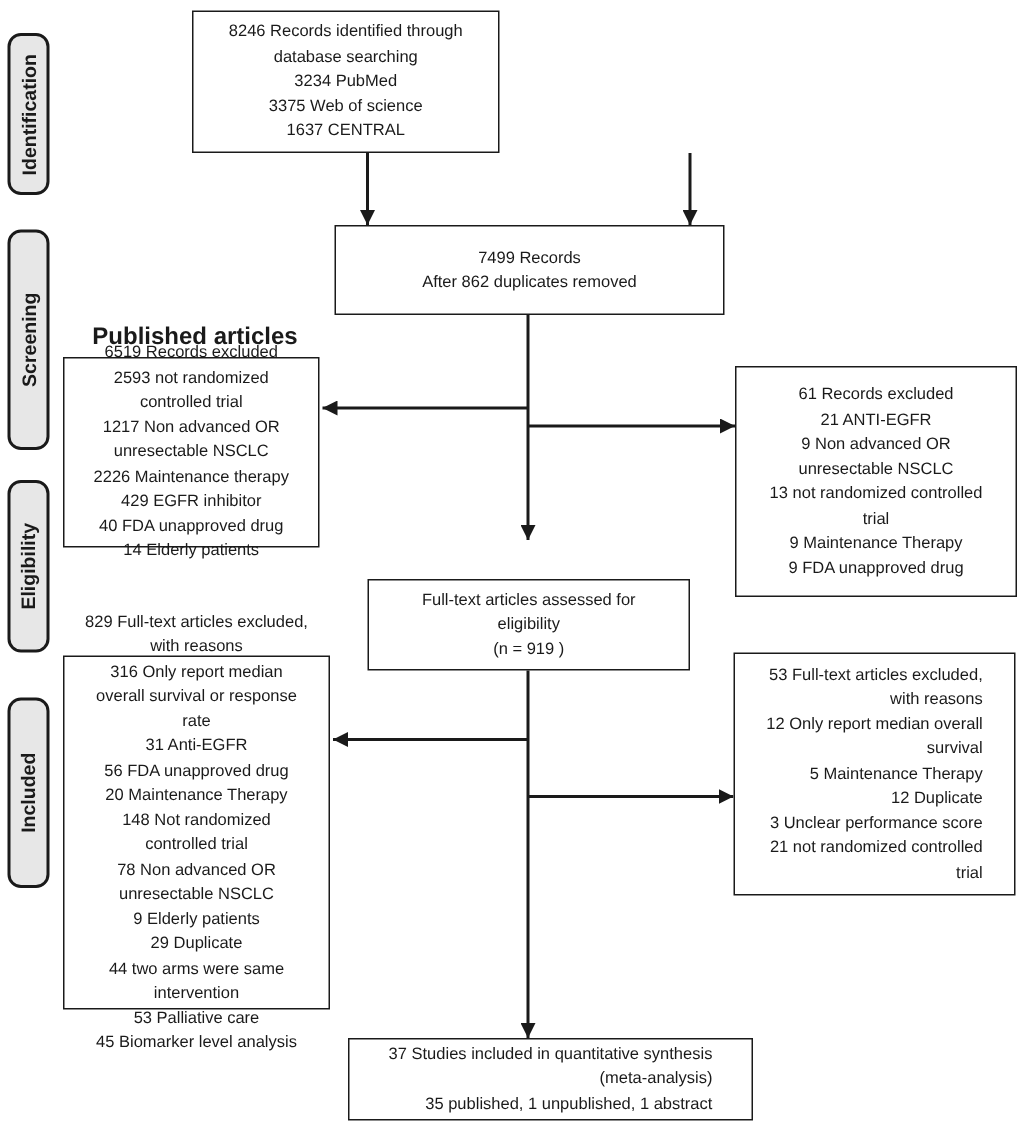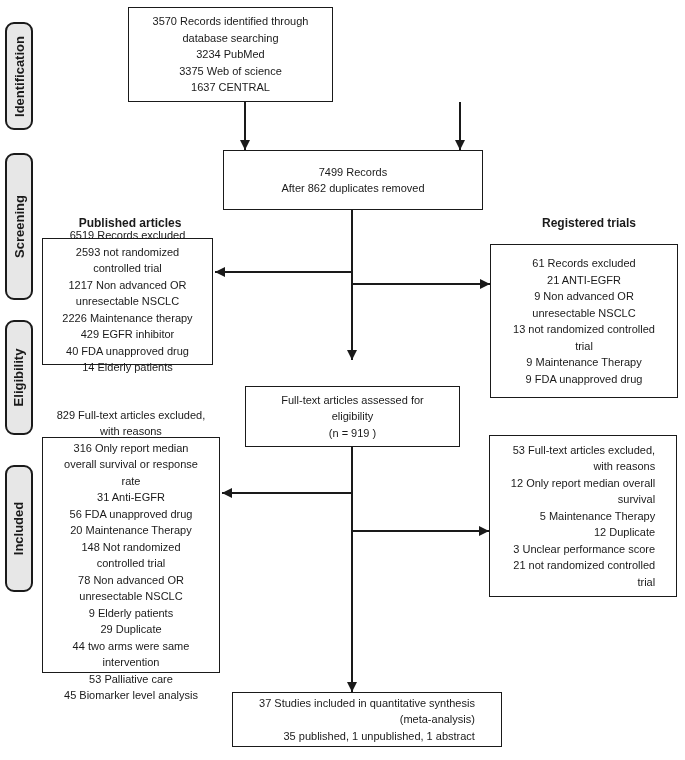--- a/index.html
+++ b/index.html
@@ -15,21 +15,21 @@
   }
   .stage-tab{
     position:absolute;left:5px;width:28px;z-index:2;background:#e7e7e7;
     border:2px solid #1a1a1a;border-radius:9px;box-sizing:border-box;
     display:flex;align-items:center;justify-content:center;
   }
   .stage-tab span{
     transform:rotate(-90deg);white-space:nowrap;font-weight:bold;font-size:13px;
   }
   .col-header{
-    position:absolute;z-index:2;font-weight:bold;font-size:12px;text-align:center;
+    position:absolute;z-index:2;font-weight:bold;font-size:16px;text-align:center;
   }
   
   .tab-identification{top:22px;height:108px;}
   .tab-screening{top:153px;height:147px;}
   .tab-eligibility{top:320px;height:115px;}
   .tab-included{top:465px;height:127px;}
   
   .box-db-search{left:128px;top:7px;width:205px;height:95px;}
   .box-clinicaltrial{left:368px;top:53px;width:210px;height:49px;}
   .box-dedup{left:223px;top:150px;width:260px;height:60px;}
@@ -69,33 +69,32 @@
   <div class="stage-tab tab-screening">
     <span>Screening</span>
   </div>
   <div class="stage-tab tab-eligibility">
     <span>Eligibility</span>
   </div>
   <div class="stage-tab tab-included">
     <span>Included</span>
   </div>
 
-  <div class="box box-db-search">3570 Records identified through
+  <div class="box box-db-search">8246 Records identified through
 database searching
 3234 PubMed
 3375 Web of science
 1637 CENTRAL</div>
 
 
   <div class="box box-dedup">7499 Records
 After 862 duplicates removed</div>
 
   <div class="col-header hdr-left">Published articles</div>
 
-  <div class="col-header hdr-right">Registered trials</div>
 
   <div class="box box-excl-left1">6519 Records excluded
 2593 not randomized
 controlled trial
 1217 Non advanced OR
 unresectable NSCLC
 2226 Maintenance therapy
 429 EGFR inhibitor
 40 FDA unapproved drug
 14 Elderly patients</div>

